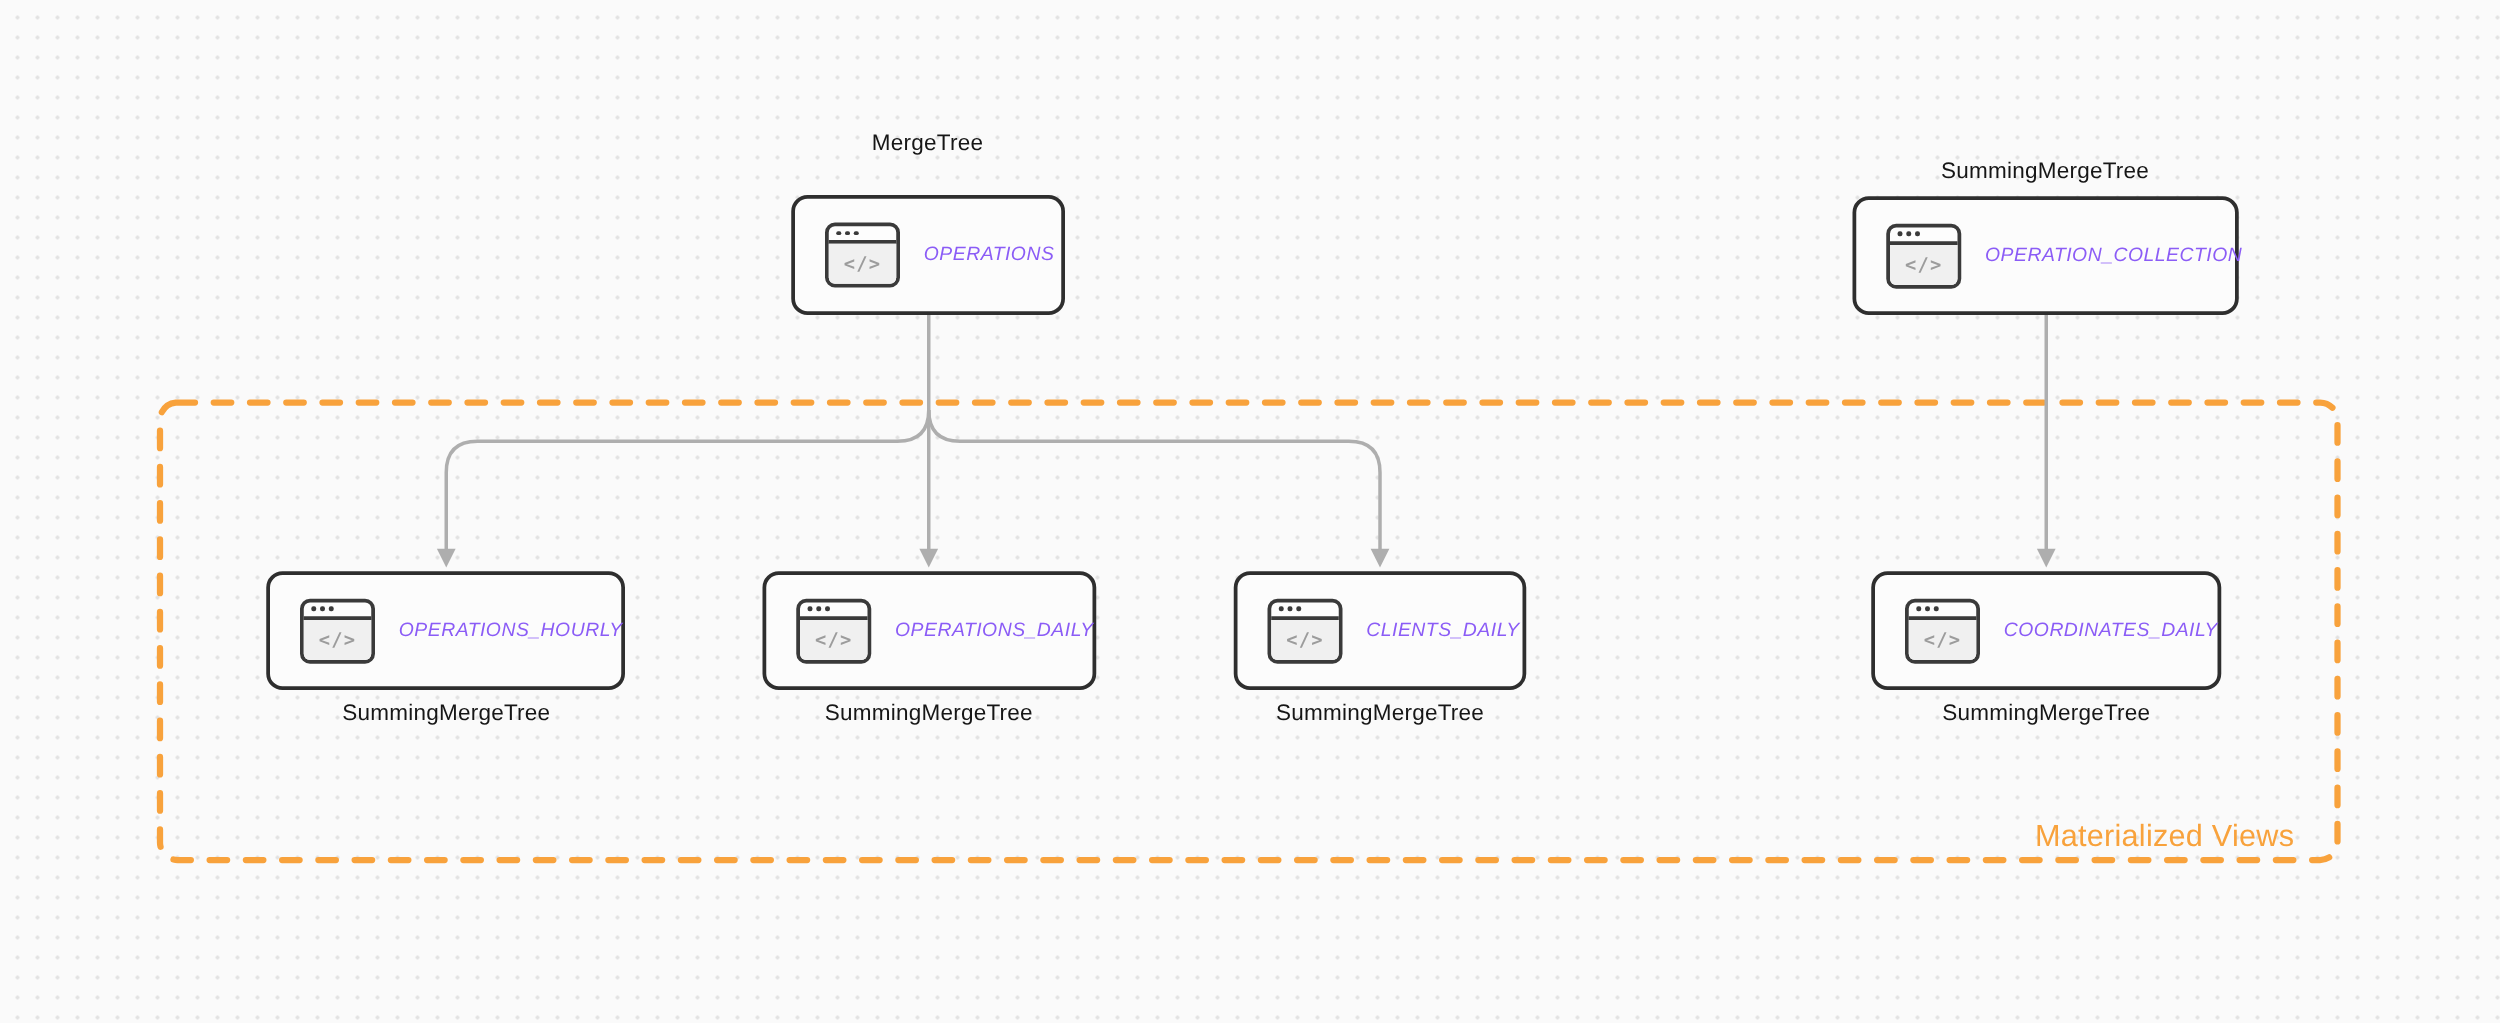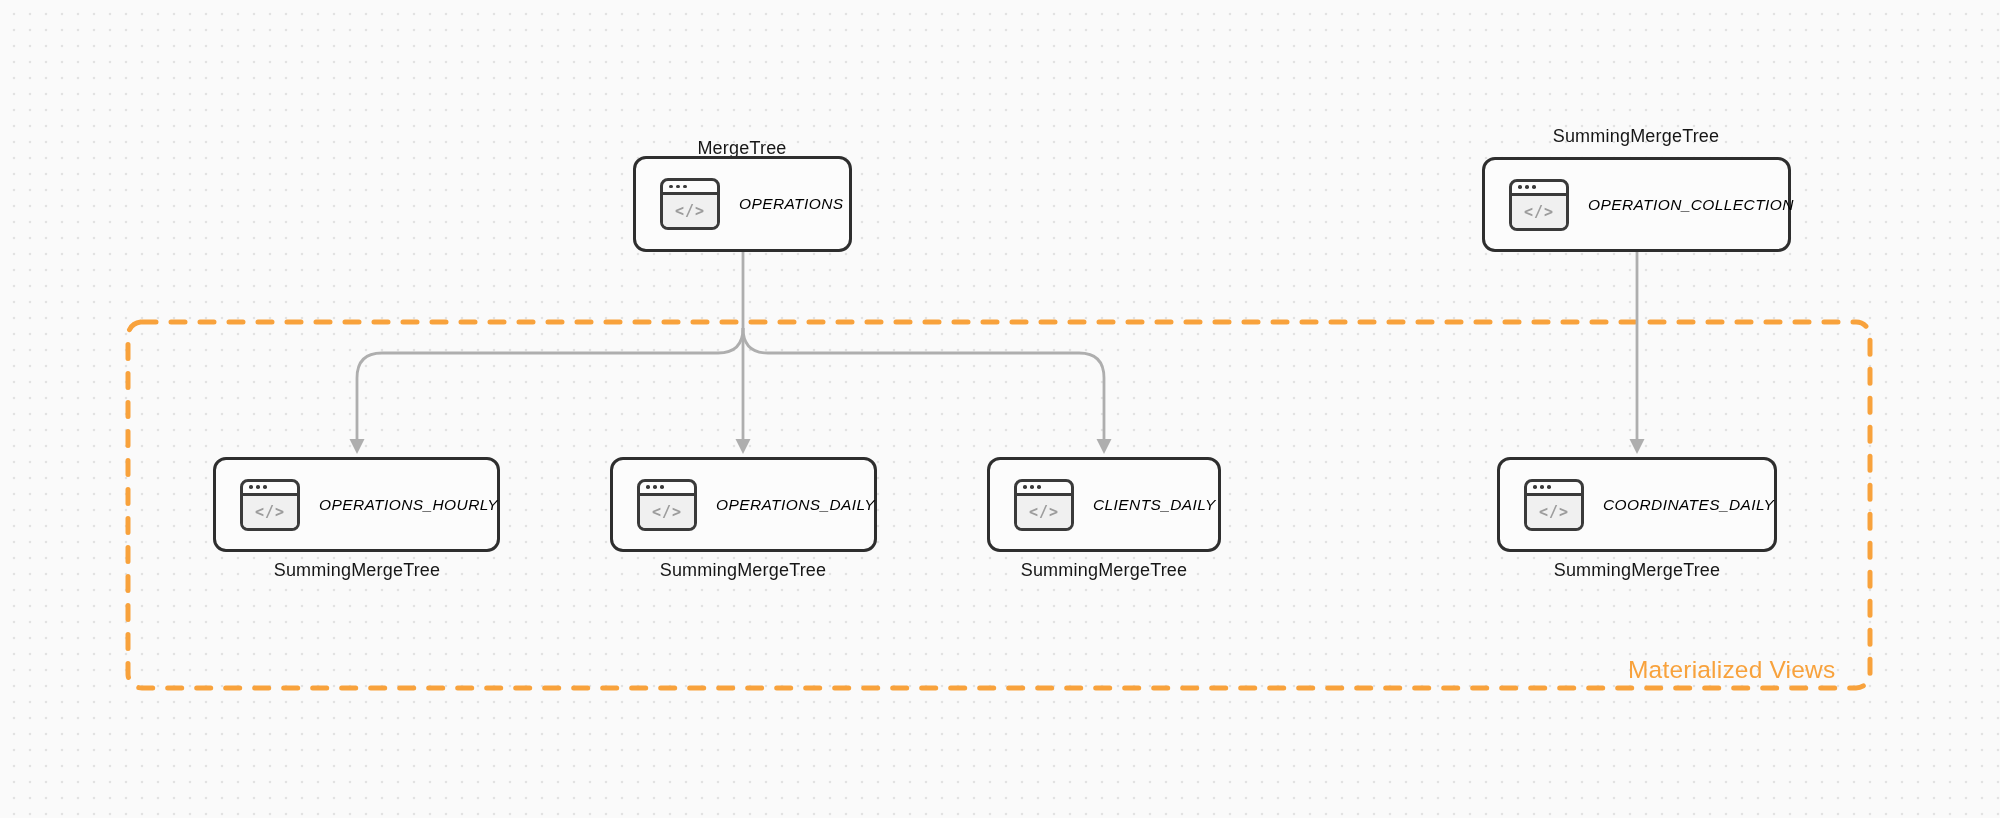--- a/index.html
+++ b/index.html
@@ -30,21 +30,21 @@
     display: flex;
     align-items: center;
     padding-left: 24px;
     gap: 19px;
   }
   .node-label {
     font-style: italic;
     font-size: 15.5px;
     font-weight: 500;
     letter-spacing: 0.4px;
-    color: #000000;
+    color: #8b5cf6;
     white-space: nowrap;
   }
   
   .code-icon {
     width: 60px; height: 52px;
     border: 3px solid #3a3a3a;
     border-radius: 8px;
     background: #fdfdfd;
     display: flex;
     flex-direction: column;
@@ -95,21 +95,21 @@
     letter-spacing: 0.2px;
     white-space: nowrap;
   }
   
   .n-operations  { left: 633px;  top: 156px; width: 219px; height: 96px; }
   .n-collection  { left: 1482px; top: 157px; width: 309px; height: 95px; }
   .n-hourly      { left: 213px;  top: 457px; width: 287px; height: 95px; }
   .n-daily       { left: 610px;  top: 457px; width: 267px; height: 95px; }
   .n-clients     { left: 987px;  top: 457px; width: 234px; height: 95px; }
   .n-coords      { left: 1497px; top: 457px; width: 280px; height: 95px; }
-  .e-operations  { left: 742px;  top: 104px; margin-top: 34px; }
+  .e-operations  { left: 742px;  top: 104px; }
   .e-collection  { left: 1636px; top: 126px; }
   .e-hourly      { left: 357px;  top: 560px; }
   .e-daily       { left: 743px;  top: 560px; }
   .e-clients     { left: 1104px; top: 560px; }
   .e-coords      { left: 1637px; top: 560px; }
 </style>
 </head>
 <body>
 
 <div class="canvas">

